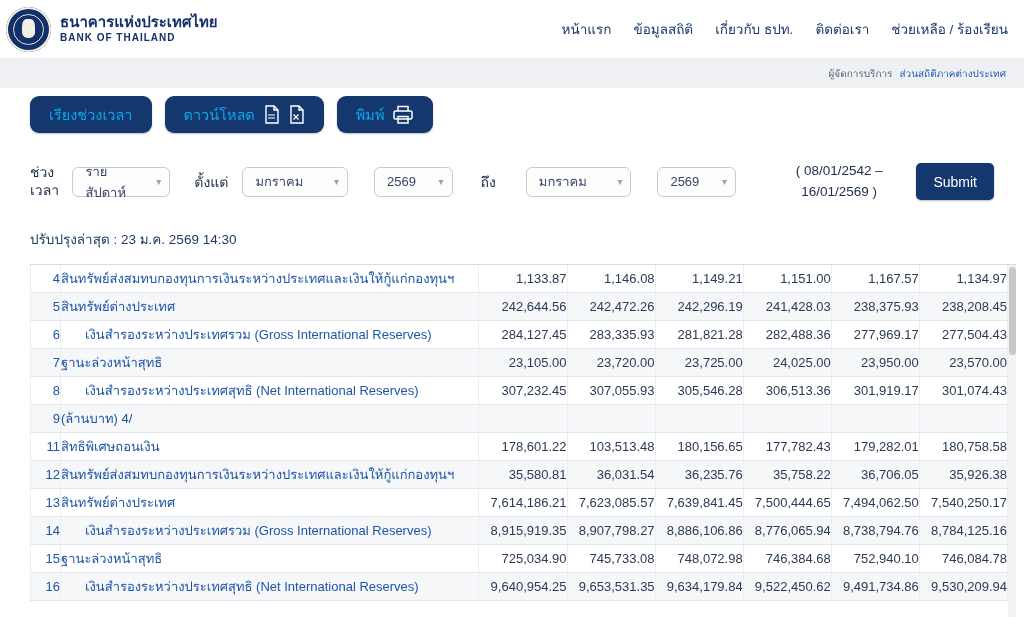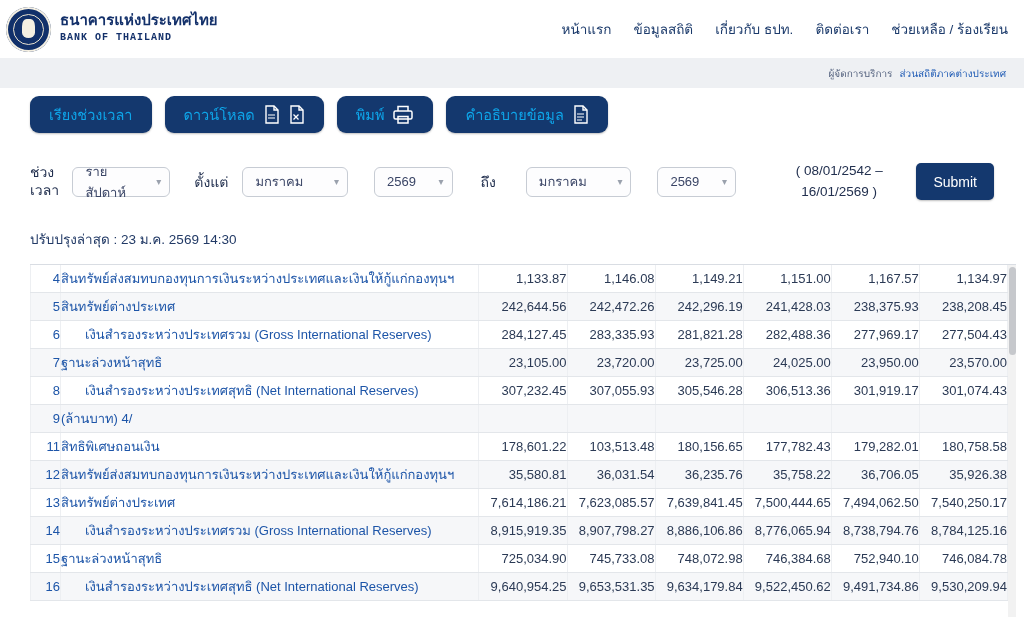--- a/index.html
+++ b/index.html
@@ -2,21 +2,21 @@
 <html><head>
 <meta charset="utf-8">
 <style>
   * { box-sizing: border-box; margin: 0; padding: 0; }
   html,body { width:1024px; height:617px; overflow:hidden; background:#fff;
     font-family:"Liberation Sans", sans-serif; color:#22304f; }
 
   
   .topbar { height:58px; display:flex; align-items:center; justify-content:space-between;
     padding:0 16px 0 6px; background:#fff; }
-  .brand { display:flex; align-items:center; gap:9px;font-family:Liberation Mono, monospace; }
+  .brand { display:flex; align-items:center; gap:9px; }
   .logo { width:45px; height:45px; border-radius:50%; background:#11306a;
     position:relative; flex:0 0 auto; box-shadow:inset 0 0 0 2px #f4efe2; }
   .logo::before { content:""; position:absolute; left:7px; top:7px; right:7px; bottom:7px;
     border-radius:50%; border:1.5px solid #e9e2cf; }
   .logo::after { content:""; position:absolute; left:16px; top:12px; width:13px; height:19px;
     background:#f4efe2; border-radius:7px 7px 10px 10px / 11px 11px 8px 8px; }
   .brand-names { display:flex; flex-direction:column; line-height:1.25; }
   .brand-th { font-size:15px; font-weight:bold; color:#13306a; }
   .brand-en { font-size:10px; letter-spacing:1px; font-weight:bold; color:#13306a; }
   .nav { display:flex; align-items:center; gap:22px; }
@@ -128,30 +128,20 @@
   <button class="tbtn">
     <span>พิมพ์</span>
     <span>
       <svg width="22" height="20" viewBox="0 0 22 20">
           <path d="M6 6V1.5h10V6" fill="none" stroke="#fff" stroke-width="1.5"></path>
           <rect x="2" y="6" width="18" height="8" rx="1.5" fill="none" stroke="#fff" stroke-width="1.5"></rect>
           <path d="M6 11.5h10V18H6z" fill="none" stroke="#fff" stroke-width="1.5"></path>
         </svg>
     </span>
   </button>
-  <button class="tbtn">
-    <span>คำอธิบายข้อมูล</span>
-    <span>
-      <svg width="17" height="19" viewBox="0 0 17 19">
-          <path d="M3 1h8l4 4v13H3z" fill="none" stroke="#fff" stroke-width="1.4"></path>
-          <path d="M11 1v4h4" fill="none" stroke="#fff" stroke-width="1.4"></path>
-          <path d="M5 9h7M5 12h7M5 15h5" stroke="#fff" stroke-width="1.2"></path>
-        </svg>
-    </span>
-  </button>
 </div>
 
 <div class="filters">
   <div class="flabel period">ช่วง เวลา</div>
 
   <div class="selectbox sb-freq">
     <span>รายสัปดาห์</span>
     <span class="chev">▾</span>
   </div>
 

